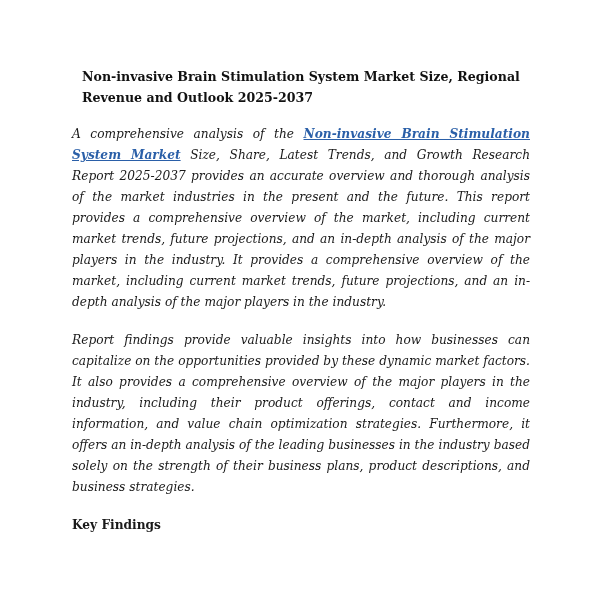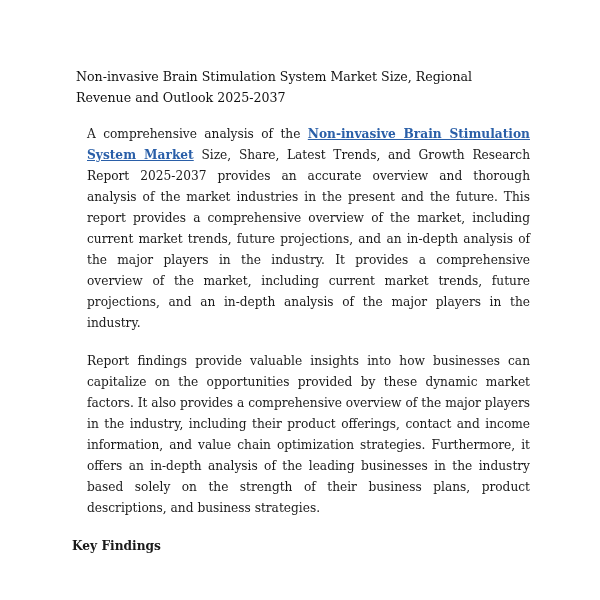--- a/index.html
+++ b/index.html
@@ -3,24 +3,24 @@
 <meta charset="utf-8">
 <style>
   html, body { margin: 0; padding: 0; background: #ffffff; }
   body { width: 600px; height: 600px; overflow: hidden; position: relative; }
   .page {
     position: absolute; left: 72px; top: 66px; width: 458px;
     font-family: "DejaVu Serif", "Liberation Serif", serif;
     color: #1a1a1a; font-size: 12.2px; line-height: 21px;
   }
   .title {
-    font-weight: normal; font-size: 12.6px; line-height: 21px;
-    margin: 0 0 16px 4px; color: #111;
+    font-weight: bold; font-size: 12.6px; line-height: 21px;
+    margin: 0 0 16px 10px; color: #111;
   }
-  p { margin: 0 0 17px 15px; text-align: justify; }
+  p { margin: 0 0 17px 0; text-align: justify; font-style: italic; }
   a { color: #2a5fa8; font-weight: bold; text-decoration: underline; }
   .req { font-weight: bold; text-align: justify; text-align-last: auto; margin-bottom: 20px; }
   .req .lbl { word-spacing: 28px; }
   .kf { font-weight: bold; margin: 0 0 14px 0; }
 </style>
 </head>
 <body>
 
 <div class="page">
   <div class="title">Non-invasive Brain Stimulation System Market Size, Regional Revenue and Outlook 2025-2037</div>

